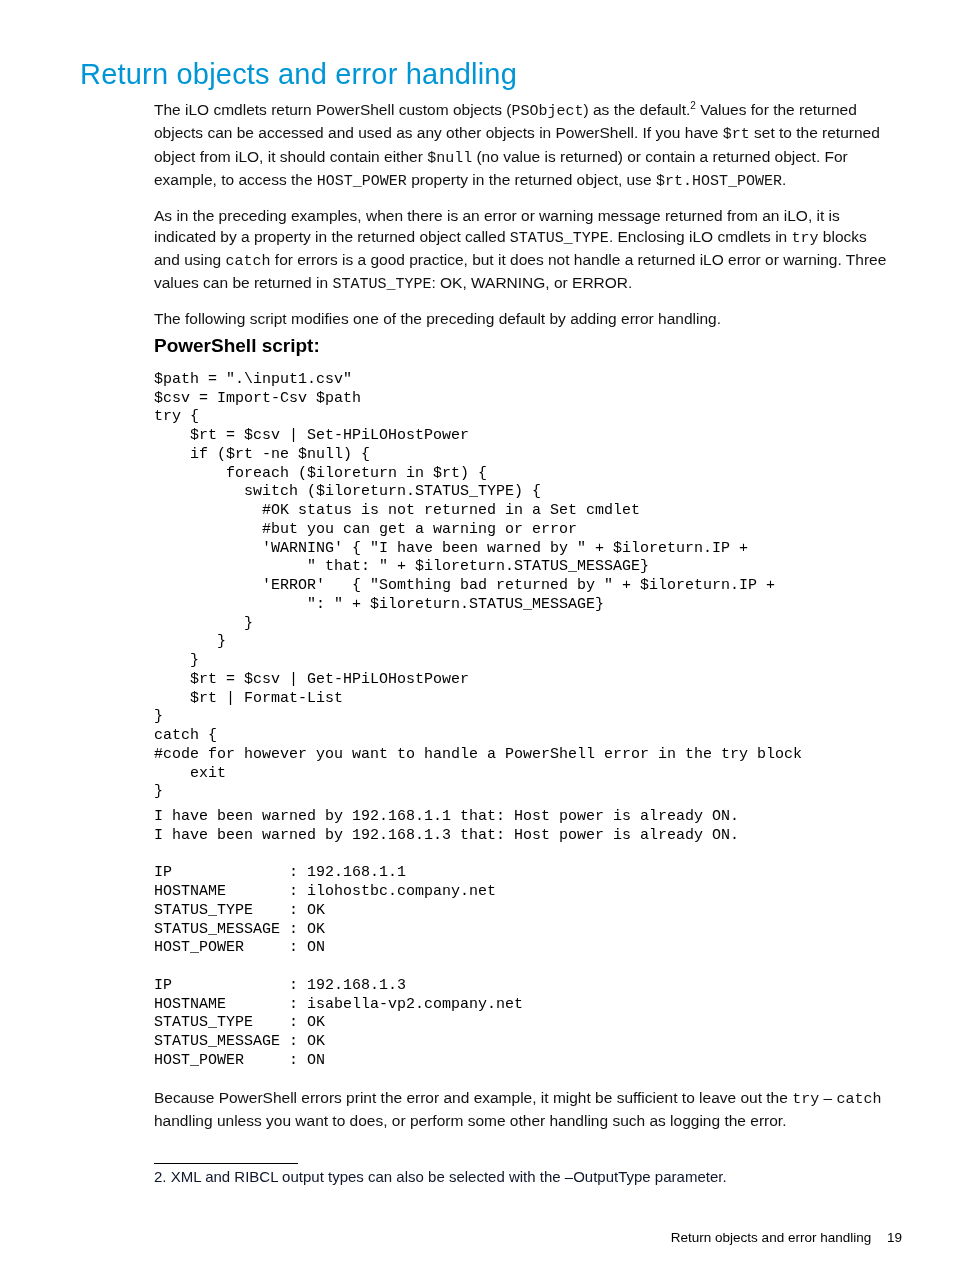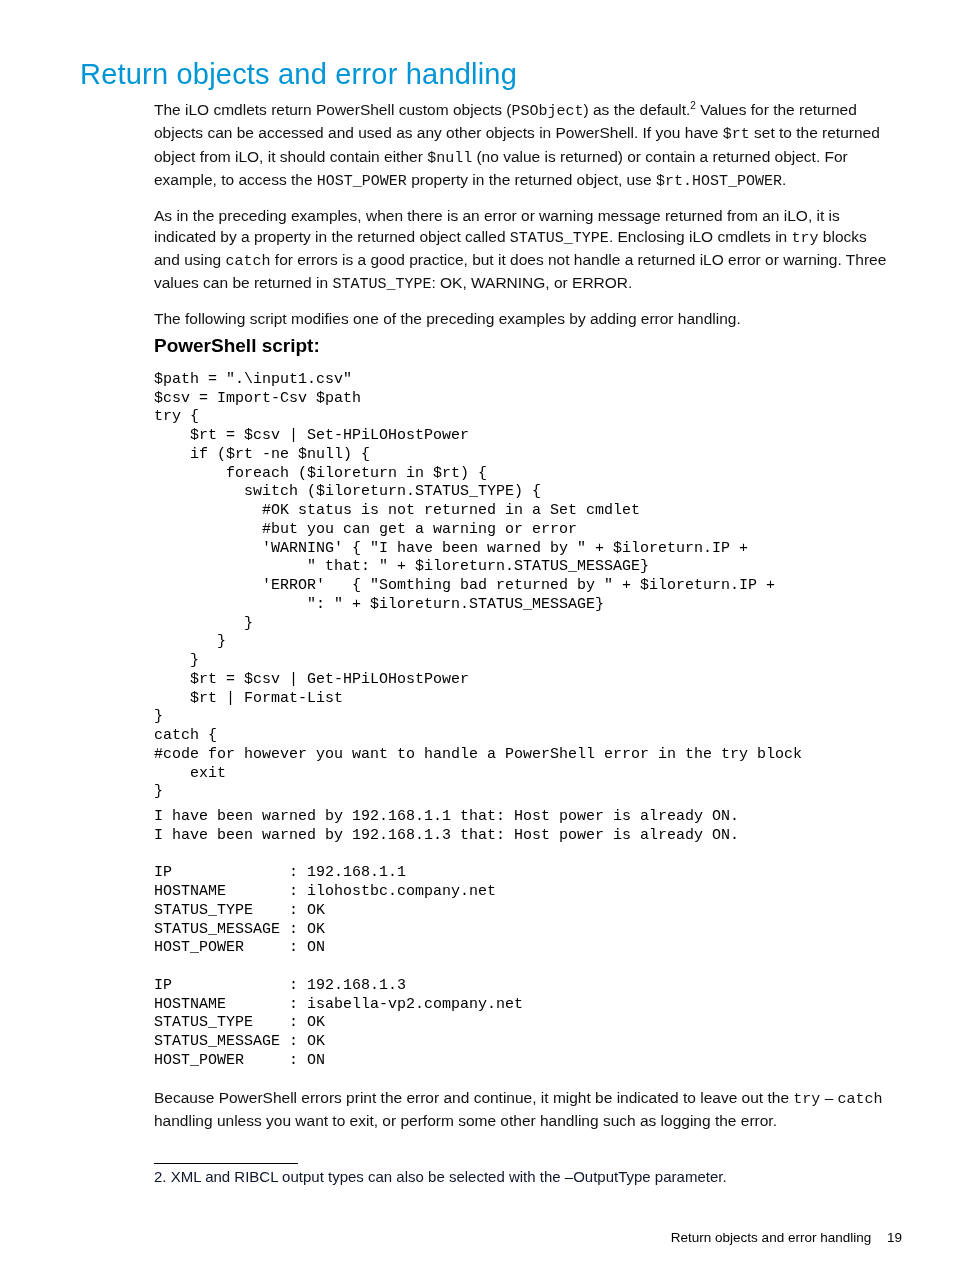--- a/index.html
+++ b/index.html
@@ -90,21 +90,21 @@
   <div class="body-block">
 
     <p class="body">
       <span>The iLO cmdlets return PowerShell custom objects (</span><span class="mono">PSObject</span><span>) as the default.</span><span class="sup">2</span><span> Values for the returned objects can be accessed and used as any other objects in PowerShell. If you have </span><span class="mono">$rt</span><span> set to the returned object from iLO, it should contain either </span><span class="mono">$null</span><span> (no value is returned) or contain a returned object. For example, to access the </span><span class="mono">HOST_POWER</span><span> property in the returned object, use </span><span class="mono">$rt.HOST_POWER</span><span>.</span>
     </p>
 
     <p class="body">
       <span>As in the preceding examples, when there is an error or warning message returned from an iLO, it is indicated by a property in the returned object called </span><span class="mono">STATUS_TYPE</span><span>. Enclosing iLO cmdlets in </span><span class="mono">try</span><span> blocks and using </span><span class="mono">catch</span><span> for errors is a good practice, but it does not handle a returned iLO error or warning. Three values can be returned in </span><span class="mono">STATUS_TYPE</span><span>: OK, WARNING, or ERROR.</span>
     </p>
 
-    <p class="body tight">The following script modifies one of the preceding examples by adding error handling.</p>
+    <p class="body tight">The following script modifies one of the preceding default by adding error handling.</p>
 
     <p class="label-bold">PowerShell script:</p>
 
     <pre class="code">$path = ".\input1.csv"
 $csv = Import-Csv $path
 try {
     $rt = $csv | Set-HPiLOHostPower
     if ($rt -ne $null) {
         foreach ($iloreturn in $rt) {
           switch ($iloreturn.STATUS_TYPE) {
@@ -135,21 +135,21 @@
 STATUS_MESSAGE : OK
 HOST_POWER     : ON
 
 IP             : 192.168.1.3
 HOSTNAME       : isabella-vp2.company.net
 STATUS_TYPE    : OK
 STATUS_MESSAGE : OK
 HOST_POWER     : ON</pre>
 
     <p class="body" style="margin-top:16px;">
-      <span>Because PowerShell errors print the error and continue, it might be indicated to leave out the </span><span class="mono">try</span><span> – </span><span class="mono">catch</span><span> handling unless you want to exit, or perform some other handling such as logging the error.</span>
+      <span>Because PowerShell errors print the error and example, it might be sufficient to leave out the </span><span class="mono">try</span><span> – </span><span class="mono">catch</span><span> handling unless you want to does, or perform some other handling such as logging the error.</span>
     </p>
 
   </div>
 
   <hr class="footnote-rule">
   <div class="footnote">
     <span>2.</span><span>  XML and RIBCL output types can also be selected with the –OutputType parameter.</span>
   </div>
 
   <div class="footer">

